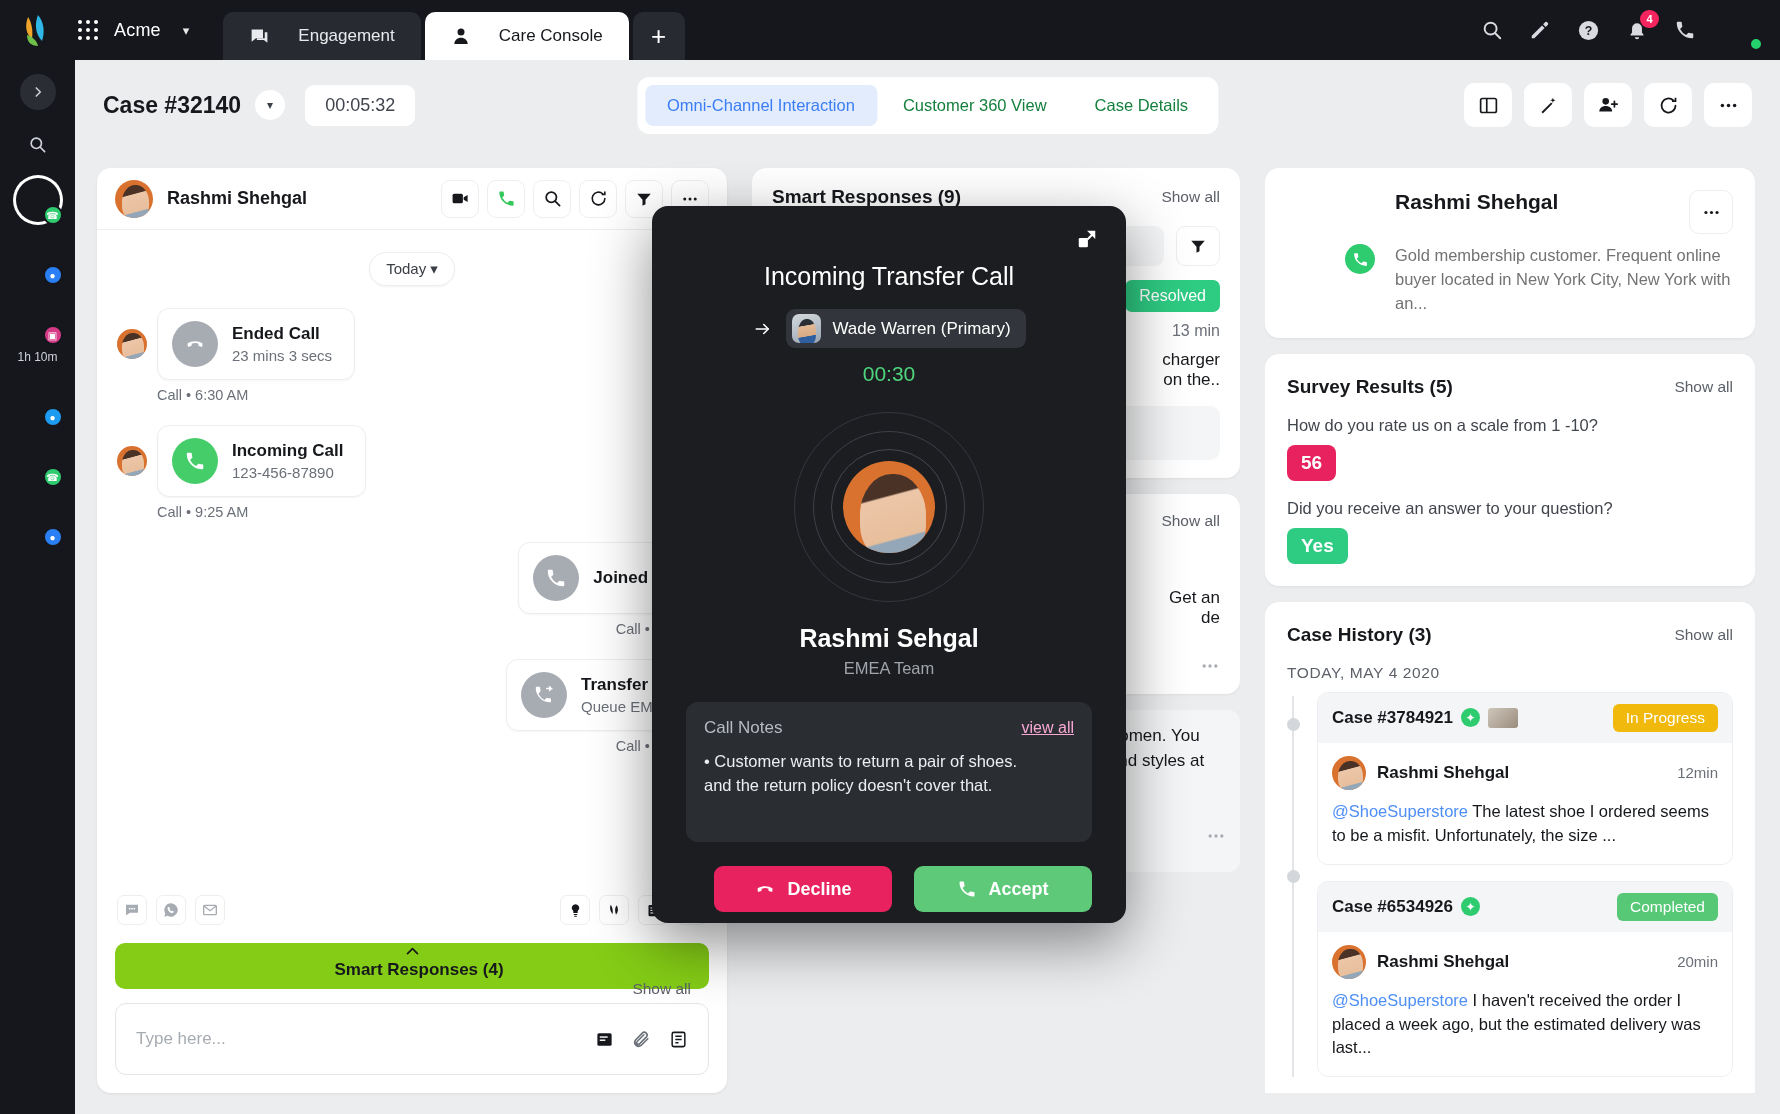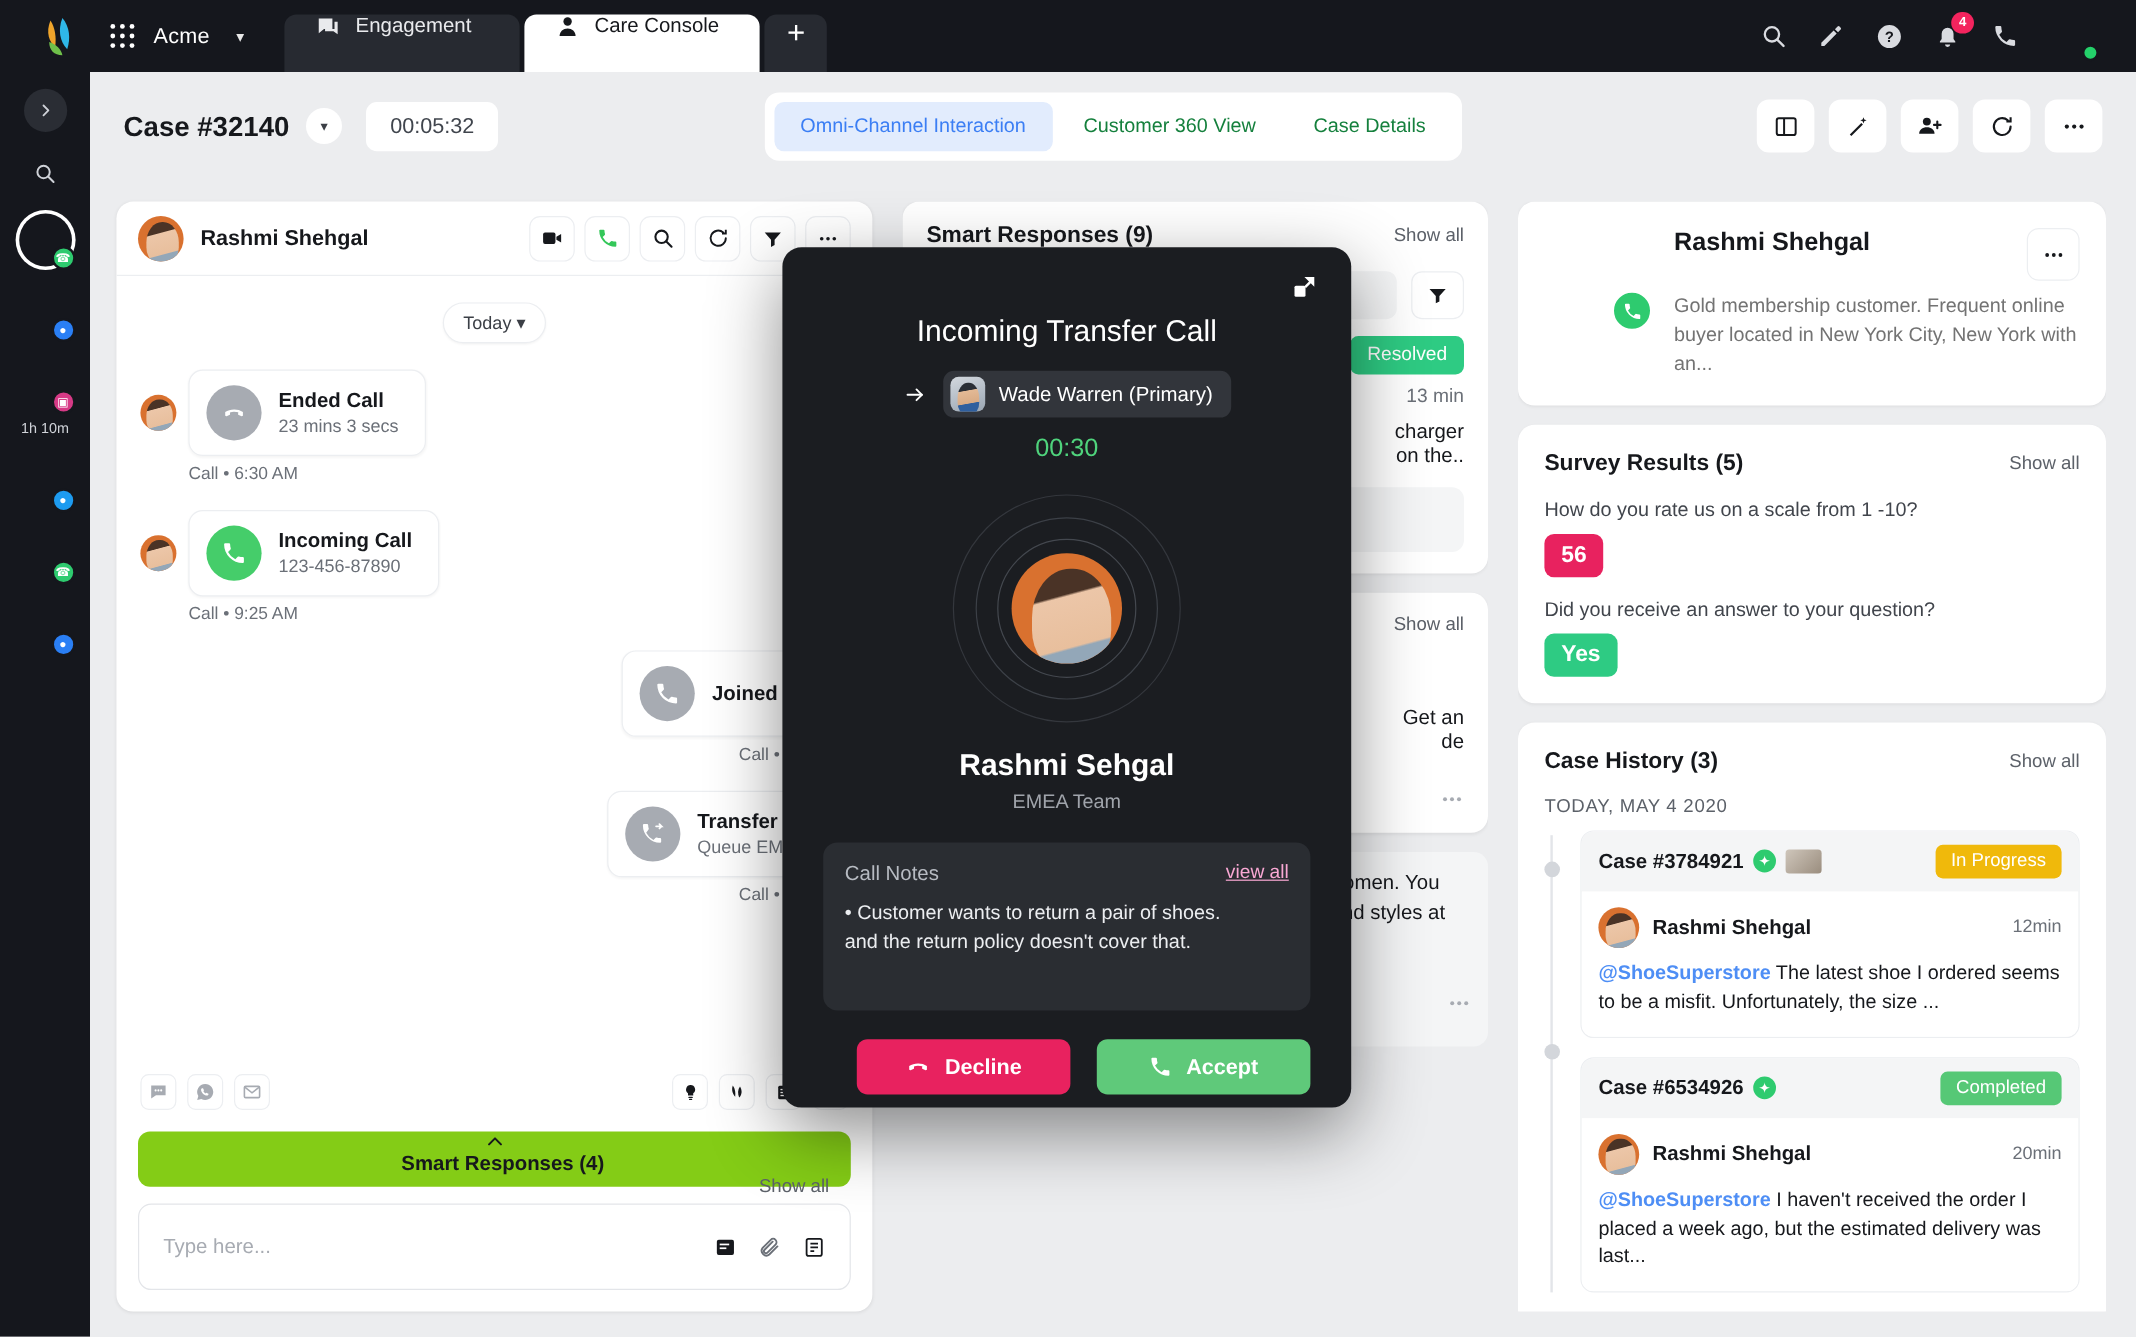--- a/index.html
+++ b/index.html
@@ -8,31 +8,31 @@
     font-family: "Liberation Sans", sans-serif;
     background:#ecedef;
     color:#16181c;
     -webkit-font-smoothing:antialiased;
   }
   .app { position:relative; width:1780px; height:1114px; }
 
   
   .topbar {
     position:absolute; left:0; top:0; width:1780px; height:60px;
-    background:#15171d; display:flex; align-items:center; padding:0 32px;
+    background:#15171d; display:flex; align-items:center; padding:0 18px;
     z-index:40;
   }
   .logo { width:38px; height:38px; position:relative; flex:none; margin-right:10px;}
   .grid-icon { display:grid; grid-template-columns:repeat(3,4px); gap:4px; margin:0 16px 0 12px; }
   .grid-icon i { width:4px;height:4px;background:#fff;border-radius:50%; display:block;}
   .brand { color:#fff; font-size:18px; letter-spacing:.2px; }
   .brand-caret { color:#fff; margin:0 0 0 22px; font-size:13px; opacity:.9;}
   .tabs { display:flex; align-items:flex-end; height:60px; margin-left:34px; }
   .tab {
-    height:48px; min-width:196px; display:flex; gap:12px;
+    height:48px; min-width:196px; display:flex; align-items:center; gap:28px;
     padding:0 26px; border-radius:10px 10px 0 0; font-size:17px;
     color:#e9eaed; background:#272a31; margin-right:4px; align-self:flex-end;
   }
   .tab.active { background:#fff; color:#16181c; }
   .tab-plus { width:52px; min-width:52px; justify-content:center; font-size:26px; color:#fff; background:#272a31;}
   .topright { margin-left:auto; display:flex; align-items:center; gap:26px; }
   .ticon { color:#d9dbe0; display:flex; align-items:center; justify-content:center; position:relative; }
   .badge {
     position:absolute; top:-9px; right:-11px; background:#f4245e; color:#fff;
     font-size:11px; border-radius:9px; min-width:19px; height:18px; line-height:18px;
@@ -161,21 +161,21 @@
   .hist-card{border:1px solid #eceef1;border-radius:11px;overflow:hidden;margin-bottom:16px;}
   .hist-top{background:#f4f5f6;display:flex;align-items:center;padding:11px 14px;gap:8px;}
   .hist-id{font-size:17px;font-weight:bold;}
   .st-prog{background:#f0b90b;color:#fff;font-size:15.5px;border-radius:6px;padding:5px 13px;margin-left:auto;}
   .st-done{background:#56c876;color:#fff;font-size:15.5px;border-radius:6px;padding:5px 13px;margin-left:auto;}
   .hist-body{padding:13px 14px 16px;background:#fff;}
   .hist-row{display:flex;align-items:center;gap:11px;}
   .hist-name{font-size:17px;font-weight:bold;}
   .hist-time{margin-left:auto;font-size:15px;color:#6b7078;}
   .hist-txt{font-size:16.5px;line-height:1.45;margin-top:10px;color:#16181c;}
-  .mention{color:#4e8ef5;font-weight:bold;}
+  .mention{color:#4e8ef5;}
   .star{width:19px;height:19px;border-radius:50%;background:#2ecb6f;display:inline-flex;align-items:center;justify-content:center;color:#fff;font-size:12px;}
   .mini-thumb{width:30px;height:20px;border-radius:3px;background:linear-gradient(135deg,#cfc6bb,#9a8d7e);}
 
   
   .modal {
     position:absolute; left:652px; top:206px; width:474px; height:717px;
     background:#1b1d21; border-radius:16px; z-index:60;
     box-shadow:0 20px 60px rgba(0,0,0,.45); padding:26px 34px 0; color:#fff;
   }
   .m-expand{position:absolute;right:28px;top:22px;}

